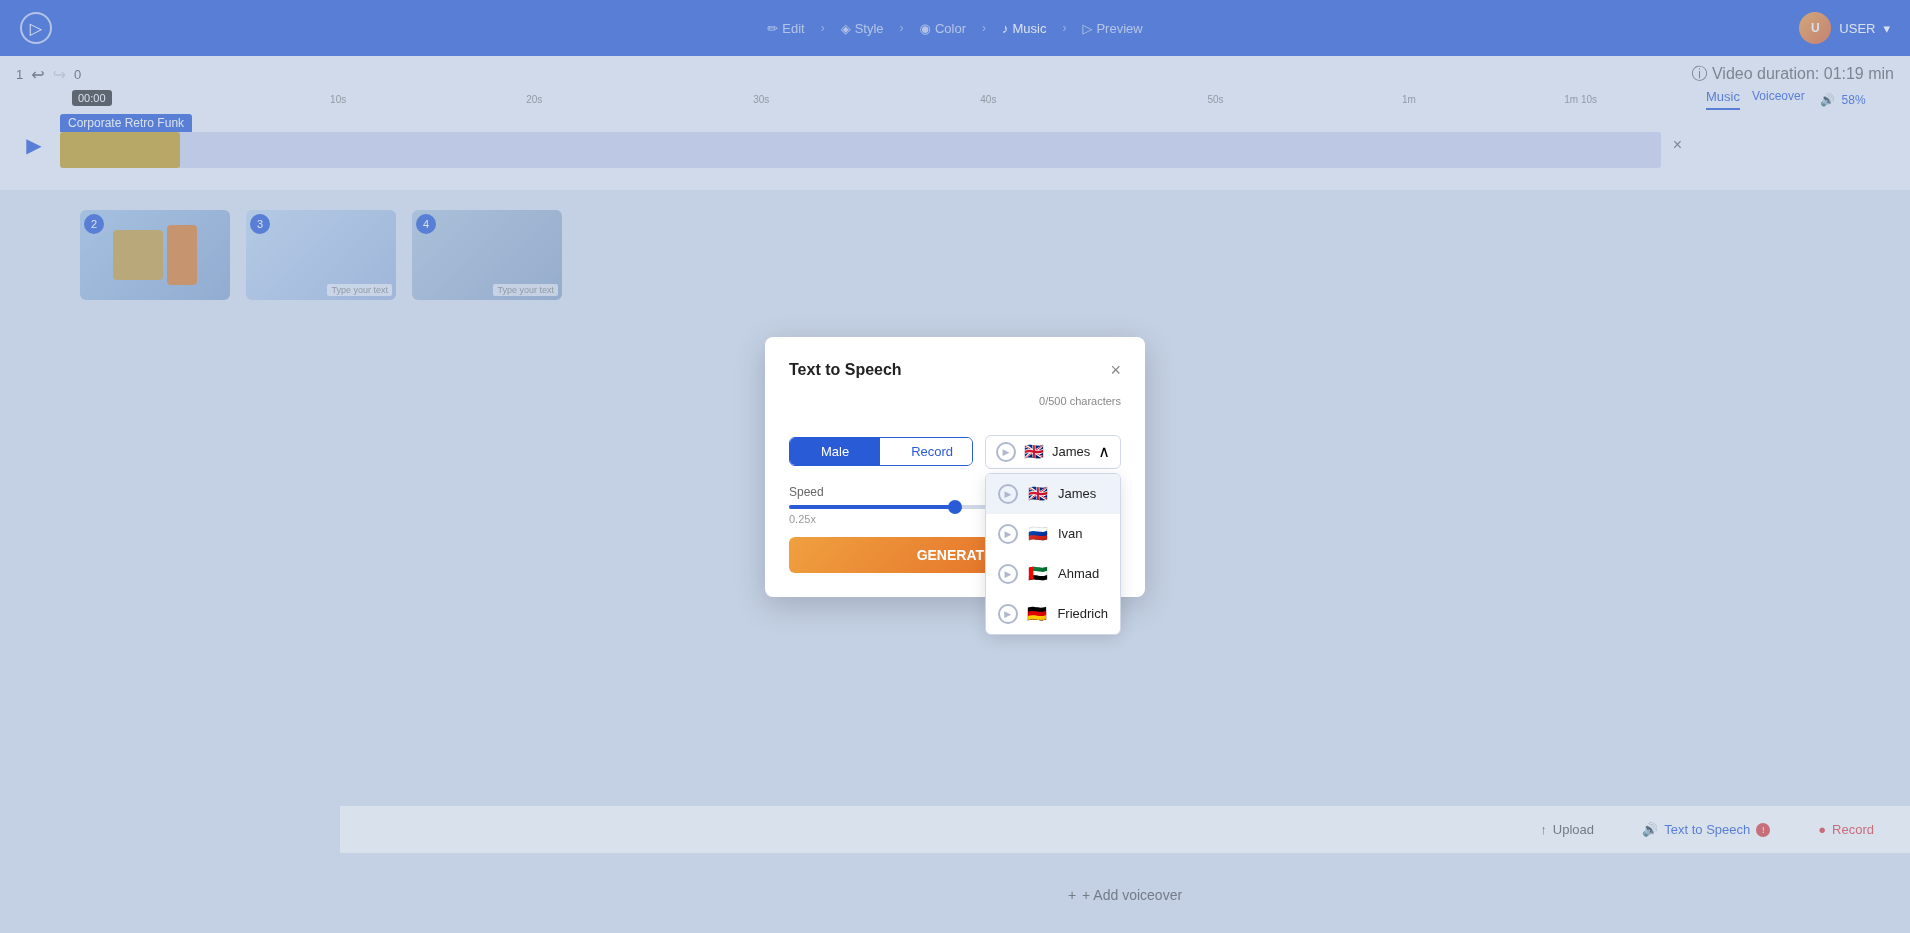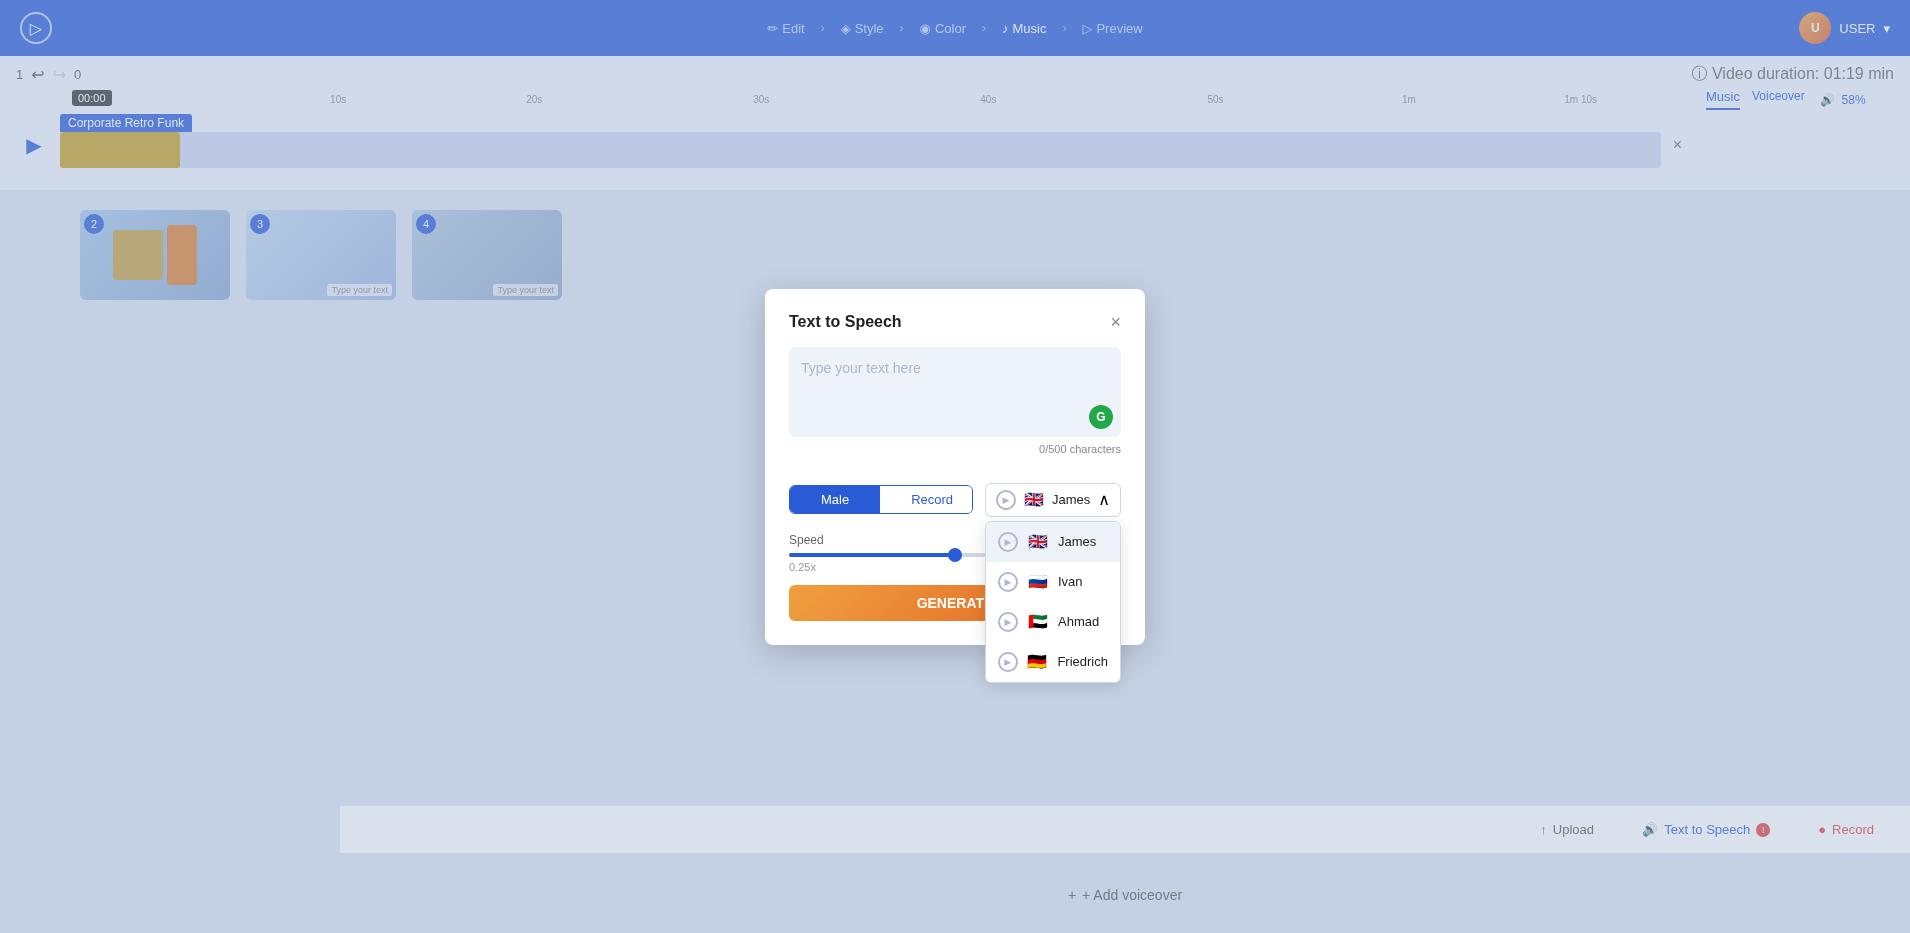--- a/index.html
+++ b/index.html
@@ -416,26 +416,20 @@
 </div>
 
 <div class="modal-overlay">
   <div class="modal">
     <div class="modal-header">
       <span class="modal-title">Text to Speech</span>
       <button class="modal-close">×</button>
     </div>
 
     
-    <div class="text-area-wrap">
-      <span class="text-area-placeholder">Type your text here</span>
-      <div class="gramm-icon">
-        <span>G</span>
-      </div>
-    </div>
     <div class="char-count">0/500 characters</div>
 
     
     <div class="gender-voice-row">
       <div class="gender-group">
         <button class="gender-btn active">Male</button>
         <button class="gender-btn">Record</button>
       </div>
 
       <div class="voice-dropdown-wrap">

